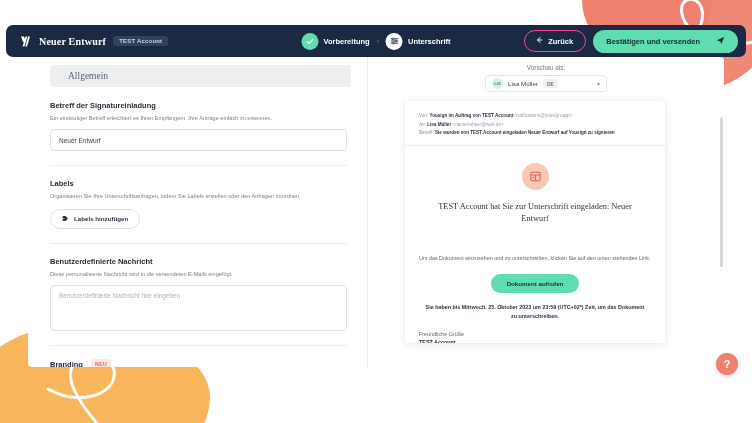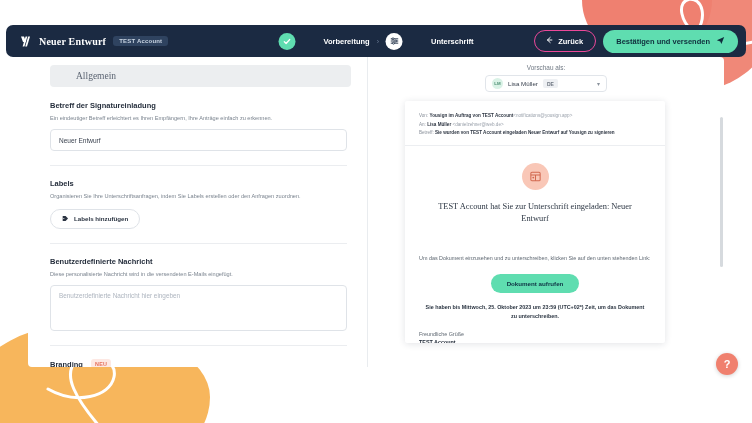--- a/index.html
+++ b/index.html
@@ -66,38 +66,38 @@
     display: flex; align-items: center; gap: 7px;
   }
   .step { display: flex; align-items: center; gap: 5px; }
   .step-bubble {
     width: 17px; height: 17px; border-radius: 50%;
     display: flex; align-items: center; justify-content: center;
     flex: 0 0 auto;
   }
   .step-bubble.done { background: #5fddb0; }
   .step-bubble.active { background: #ffffff; }
-  .step-label { color: #ffffff; font-size: 7.5px; font-weight: 700; white-space: nowrap; margin-left: 23px; }
+  .step-label { color: #ffffff; font-size: 7.5px; font-weight: 700; white-space: nowrap; }
   .step-label.dim { color: #ffffff; font-weight: 600; }
   .step-sep { color: #6c7c95; font-size: 7px; }
 
   .nav-right {
     position: absolute; right: 8px;
     display: flex; align-items: center; gap: 7px;
   }
   .btn-back {
     display: flex; align-items: center; gap: 5px;
     border: 1px solid #ec4899; color: #ffffff;
     background: transparent; border-radius: 13px;
     font-size: 7.5px; font-weight: 700;
     padding: 5px 12px 5px 10px; cursor: pointer;
     font-family: "Liberation Sans", sans-serif;
   }
   .btn-send {
-    display: flex; align-items: center; gap: 6px;
+    display: flex; align-items: center; gap: 16px;
     background: #5fddb0; color: #0f2d3c; border: none;
     border-radius: 13px; font-size: 7.5px; font-weight: 700;
     padding: 6px 13px; cursor: pointer;
     font-family: "Liberation Sans", sans-serif;
   }
 
   
   .panel {
     position: absolute; left: 28px; top: 57px;
     width: 696px; height: 310px;
@@ -107,21 +107,21 @@
     z-index: 4;
     overflow: hidden;
   }
   .left-col {
     width: 340px; padding: 8px 16px 0 22px;
     border-right: 1px solid #e9ecef;
     overflow: hidden;
   }
   .section-head {
     background: #eceef0; color: #5b6472;
-    font-size: 9.5px; padding: 6px 26px;
+    font-size: 9.5px; padding: 6px 18px;
     border-radius: 4px; margin-bottom: 14px;
     font-family: "Liberation Serif", serif;
   }
   .field { margin-bottom: 0; }
   .field-label {
     font-size: 7.5px; font-weight: 700; color: #262f3d; margin-bottom: 4px;
   }
   .field-help {
     font-size: 5.6px; color: #7b848f; line-height: 1.5; margin-bottom: 7px;
   }

